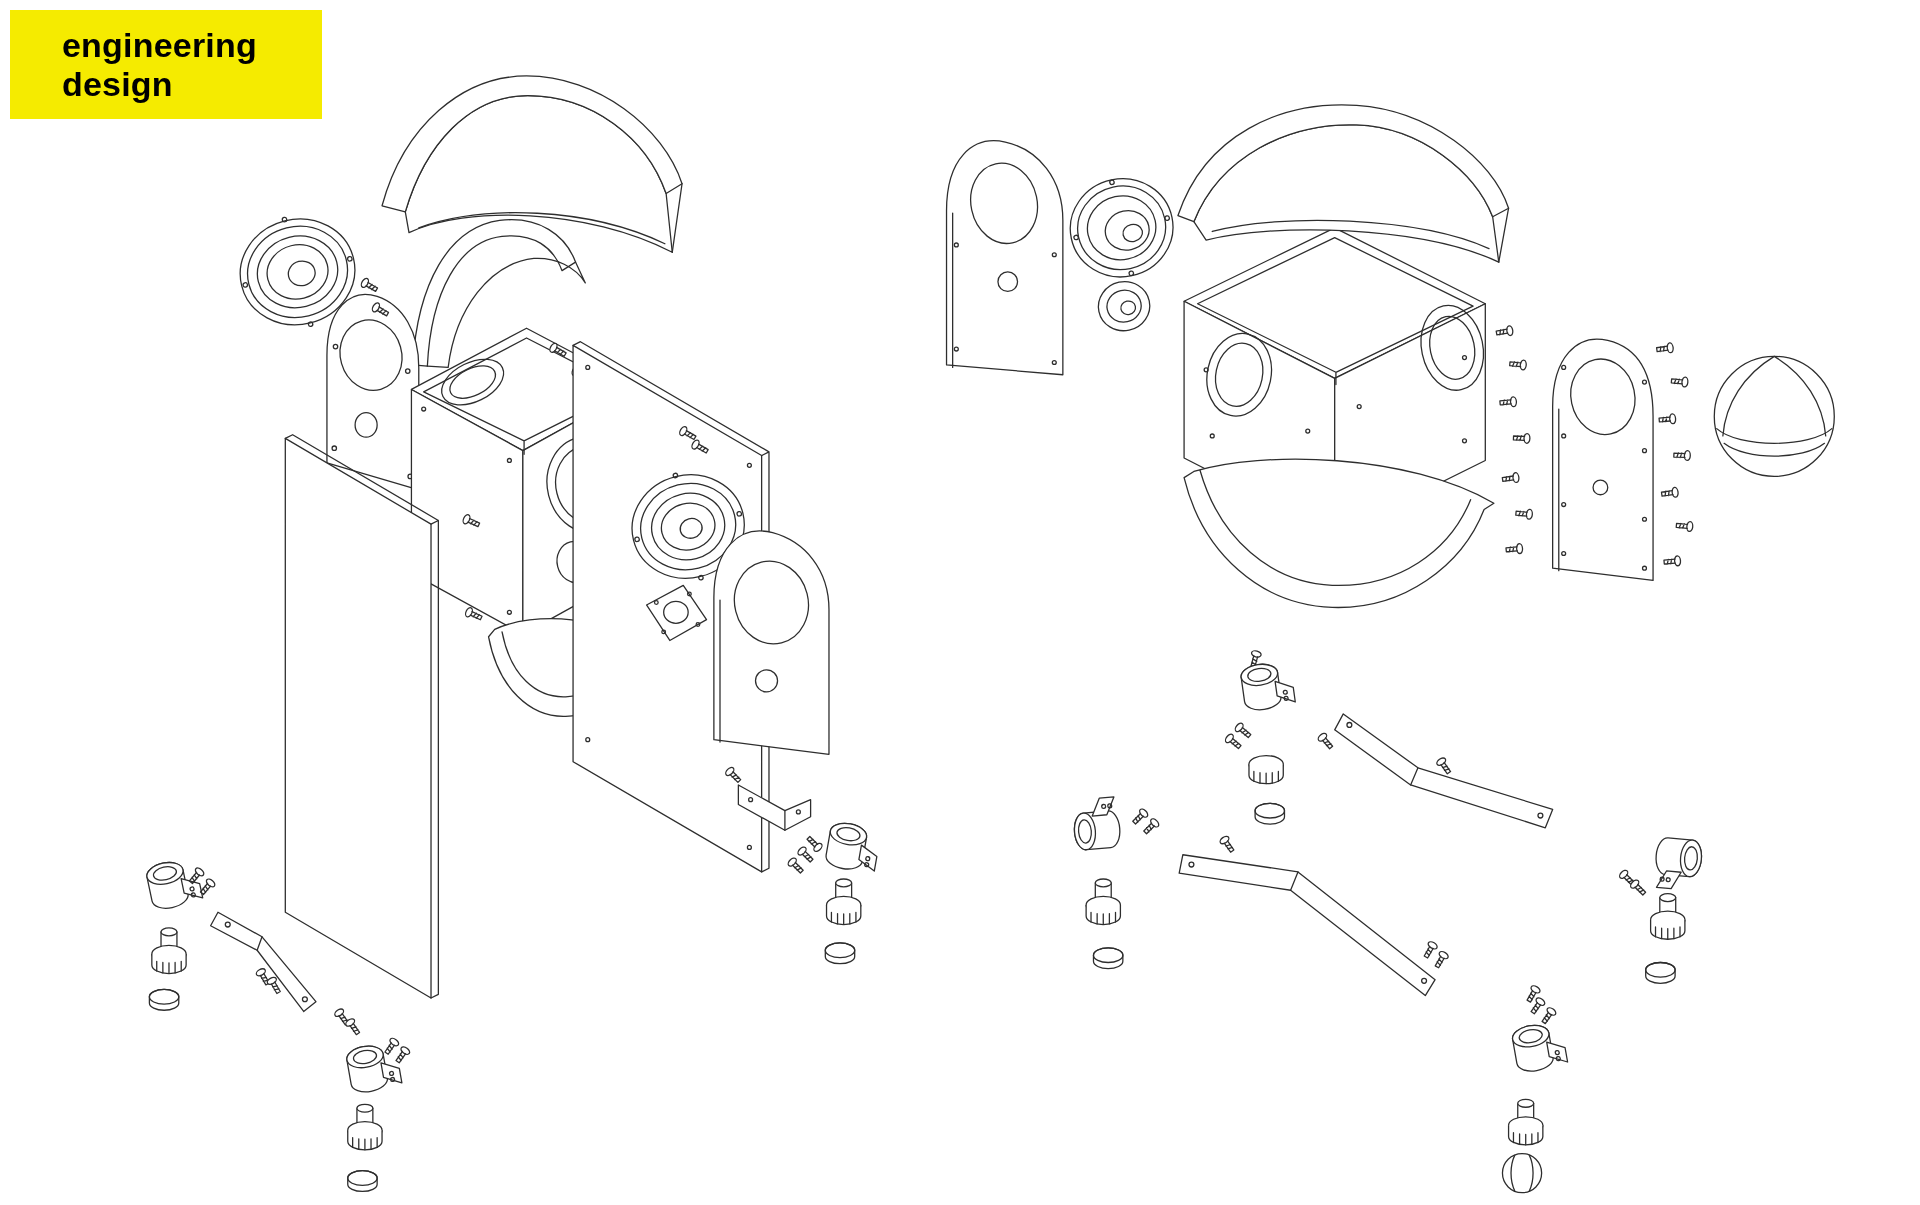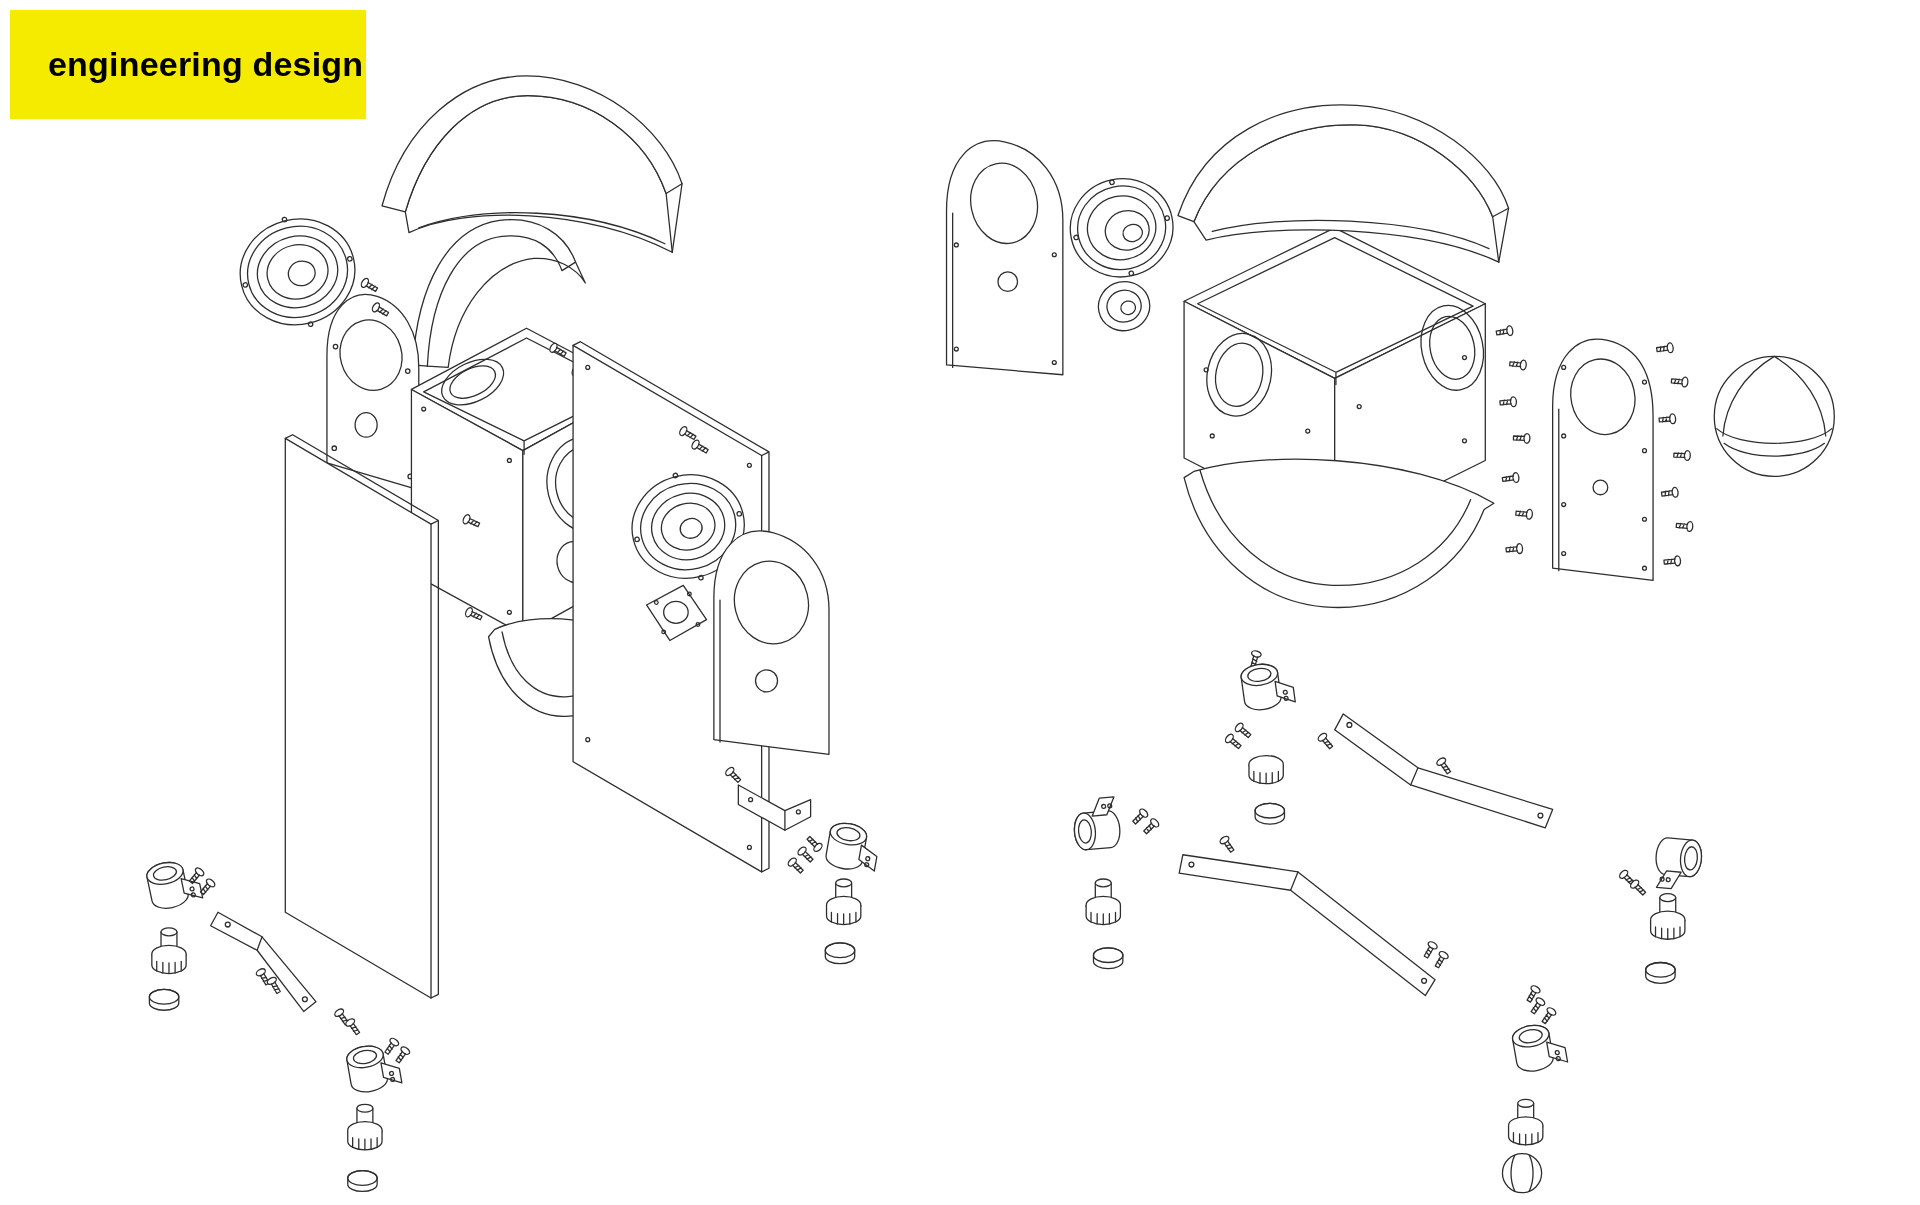--- a/index.html
+++ b/index.html
@@ -1,17 +1,17 @@
 <!DOCTYPE html>
 <html style="--accent: #f5eb00; --ink: #000000; --line: #2e2e2e; --paper: #ffffff;"><head>
 <meta charset="utf-8">
 <style>
   html,body{margin:0;padding:0;background:var(--paper,#ffffff);}
   .page{position:relative;width:1920px;height:1205px;background:var(--paper,#ffffff);overflow:hidden;font-family:"Liberation Sans",sans-serif;}
-  .badge{position:absolute;left:10px;top:10px;width:356px;height:109px;background:var(--accent,#f5eb00);display:flex;align-items:center;padding-left:38px;box-sizing:border-box;}
+  .badge{position:absolute;left:10px;top:10px;width:312px;height:109px;background:var(--accent,#f5eb00);display:flex;align-items:center;padding-left:52px;box-sizing:border-box;}
   .badge span{font-size:34px;font-weight:700;color:var(--ink,#000);letter-spacing:.2px;}
   svg.drawing{position:absolute;left:0;top:0;width:1920px;height:1205px;display:block;}
   .s{fill:none;stroke:var(--line,#2e2e2e);stroke-width:1.05;stroke-linecap:round;stroke-linejoin:round;}
   .w{fill:var(--paper,#ffffff);stroke:var(--line,#2e2e2e);stroke-width:1.05;stroke-linejoin:round;}
 </style>
 </head>
 <body>
 
 <div class="page">
 

